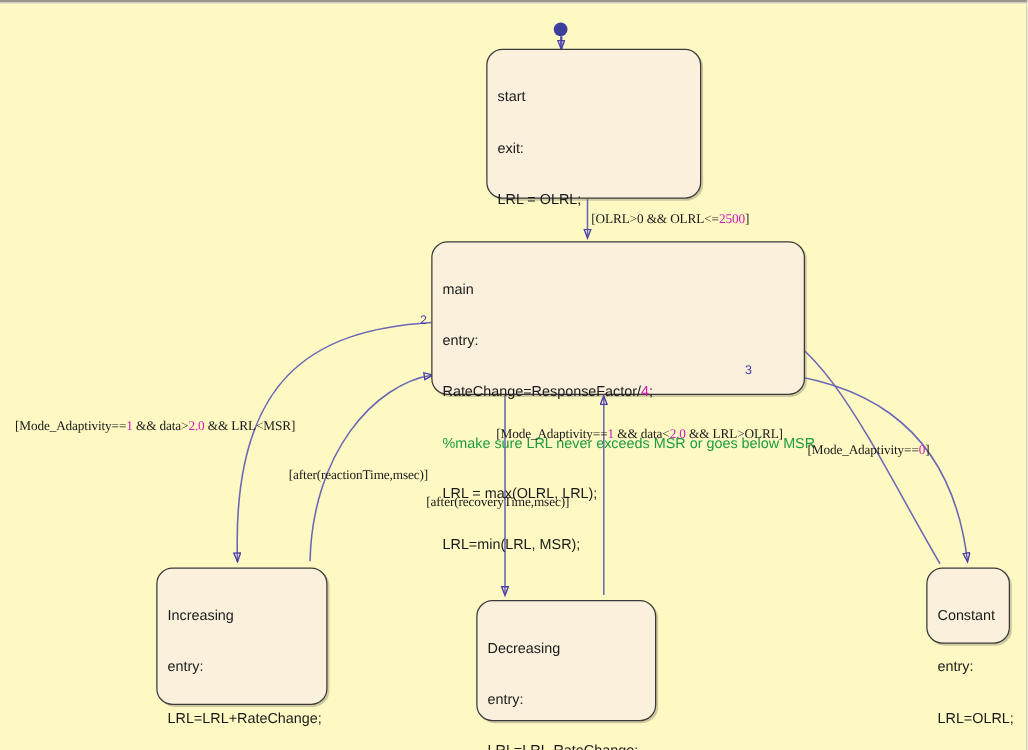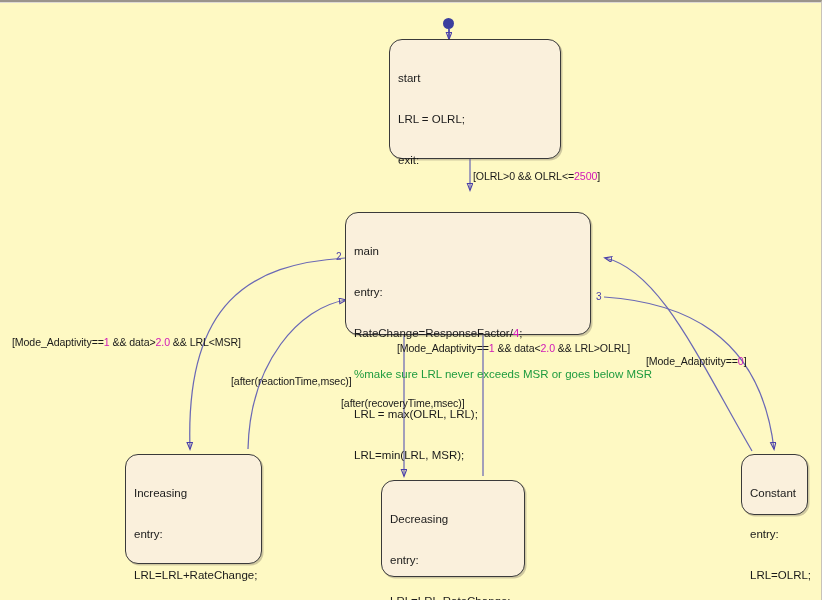--- a/index.html
+++ b/index.html
@@ -51,21 +51,21 @@
   }
   .state .ln { display: block; }
   
   .c-comment { color: #1f9b3f; }
   .c-num     { color: #d119b6; }
   .c-plain   { color: #1a1a1a; }
 
   
   .tlabel {
     position: absolute;
-    font-family: Liberation Sans, sans-serif;
+    font-family: Liberation Serif, serif;
     font-size: 10.6px;
     color: #4a3fa8;
     white-space: nowrap;
     letter-spacing: -0.1px;
   }
   .tlabel .c-num { color: #d119b6; }
   .tnum {
     position: absolute;
     font-family: "Liberation Sans", sans-serif;
     font-size: 10px;
@@ -113,25 +113,25 @@
       <path d="M604,295 C680,300 760,330 774,447" marker-end="url(#arr)"></path>
 
       <path d="M752,449 C700,360 660,268 605,256" marker-end="url(#arr)"></path>
     </g>
   </svg>
 
   <div class="startdot" style="left:443px; top:16px;"></div>
 
   <div class="state" style="left:389px; top:37px; width:172px; height:120px;">
     <span class="ln c-plain">start</span>
+    <span class="ln c-plain">exit:</span>
     <span class="ln c-plain">LRL = OLRL;</span>
-    <span class="ln c-plain">exit:</span>
   </div>
 
-  <div class="state" style="left:345px; top:191px; width:246px; height:123px;margin-top:19px;">
+  <div class="state" style="left:345px; top:191px; width:299px; height:123px;">
     <span class="ln c-plain">main</span>
     <span class="ln c-plain">entry:</span>
     <span class="ln"><span class="c-plain">RateChange=ResponseFactor/</span><span class="c-num">4</span><span class="c-plain">;</span></span>
     <span class="ln c-comment">%make sure LRL never exceeds MSR or goes below MSR</span>
     <span class="ln c-plain">LRL = max(OLRL, LRL);</span>
     <span class="ln c-plain">LRL=min(LRL, MSR);</span>
   </div>
 
   <div class="state" style="left:125px; top:452px; width:137px; height:110px;">
     <span class="ln c-plain">Increasing</span>

